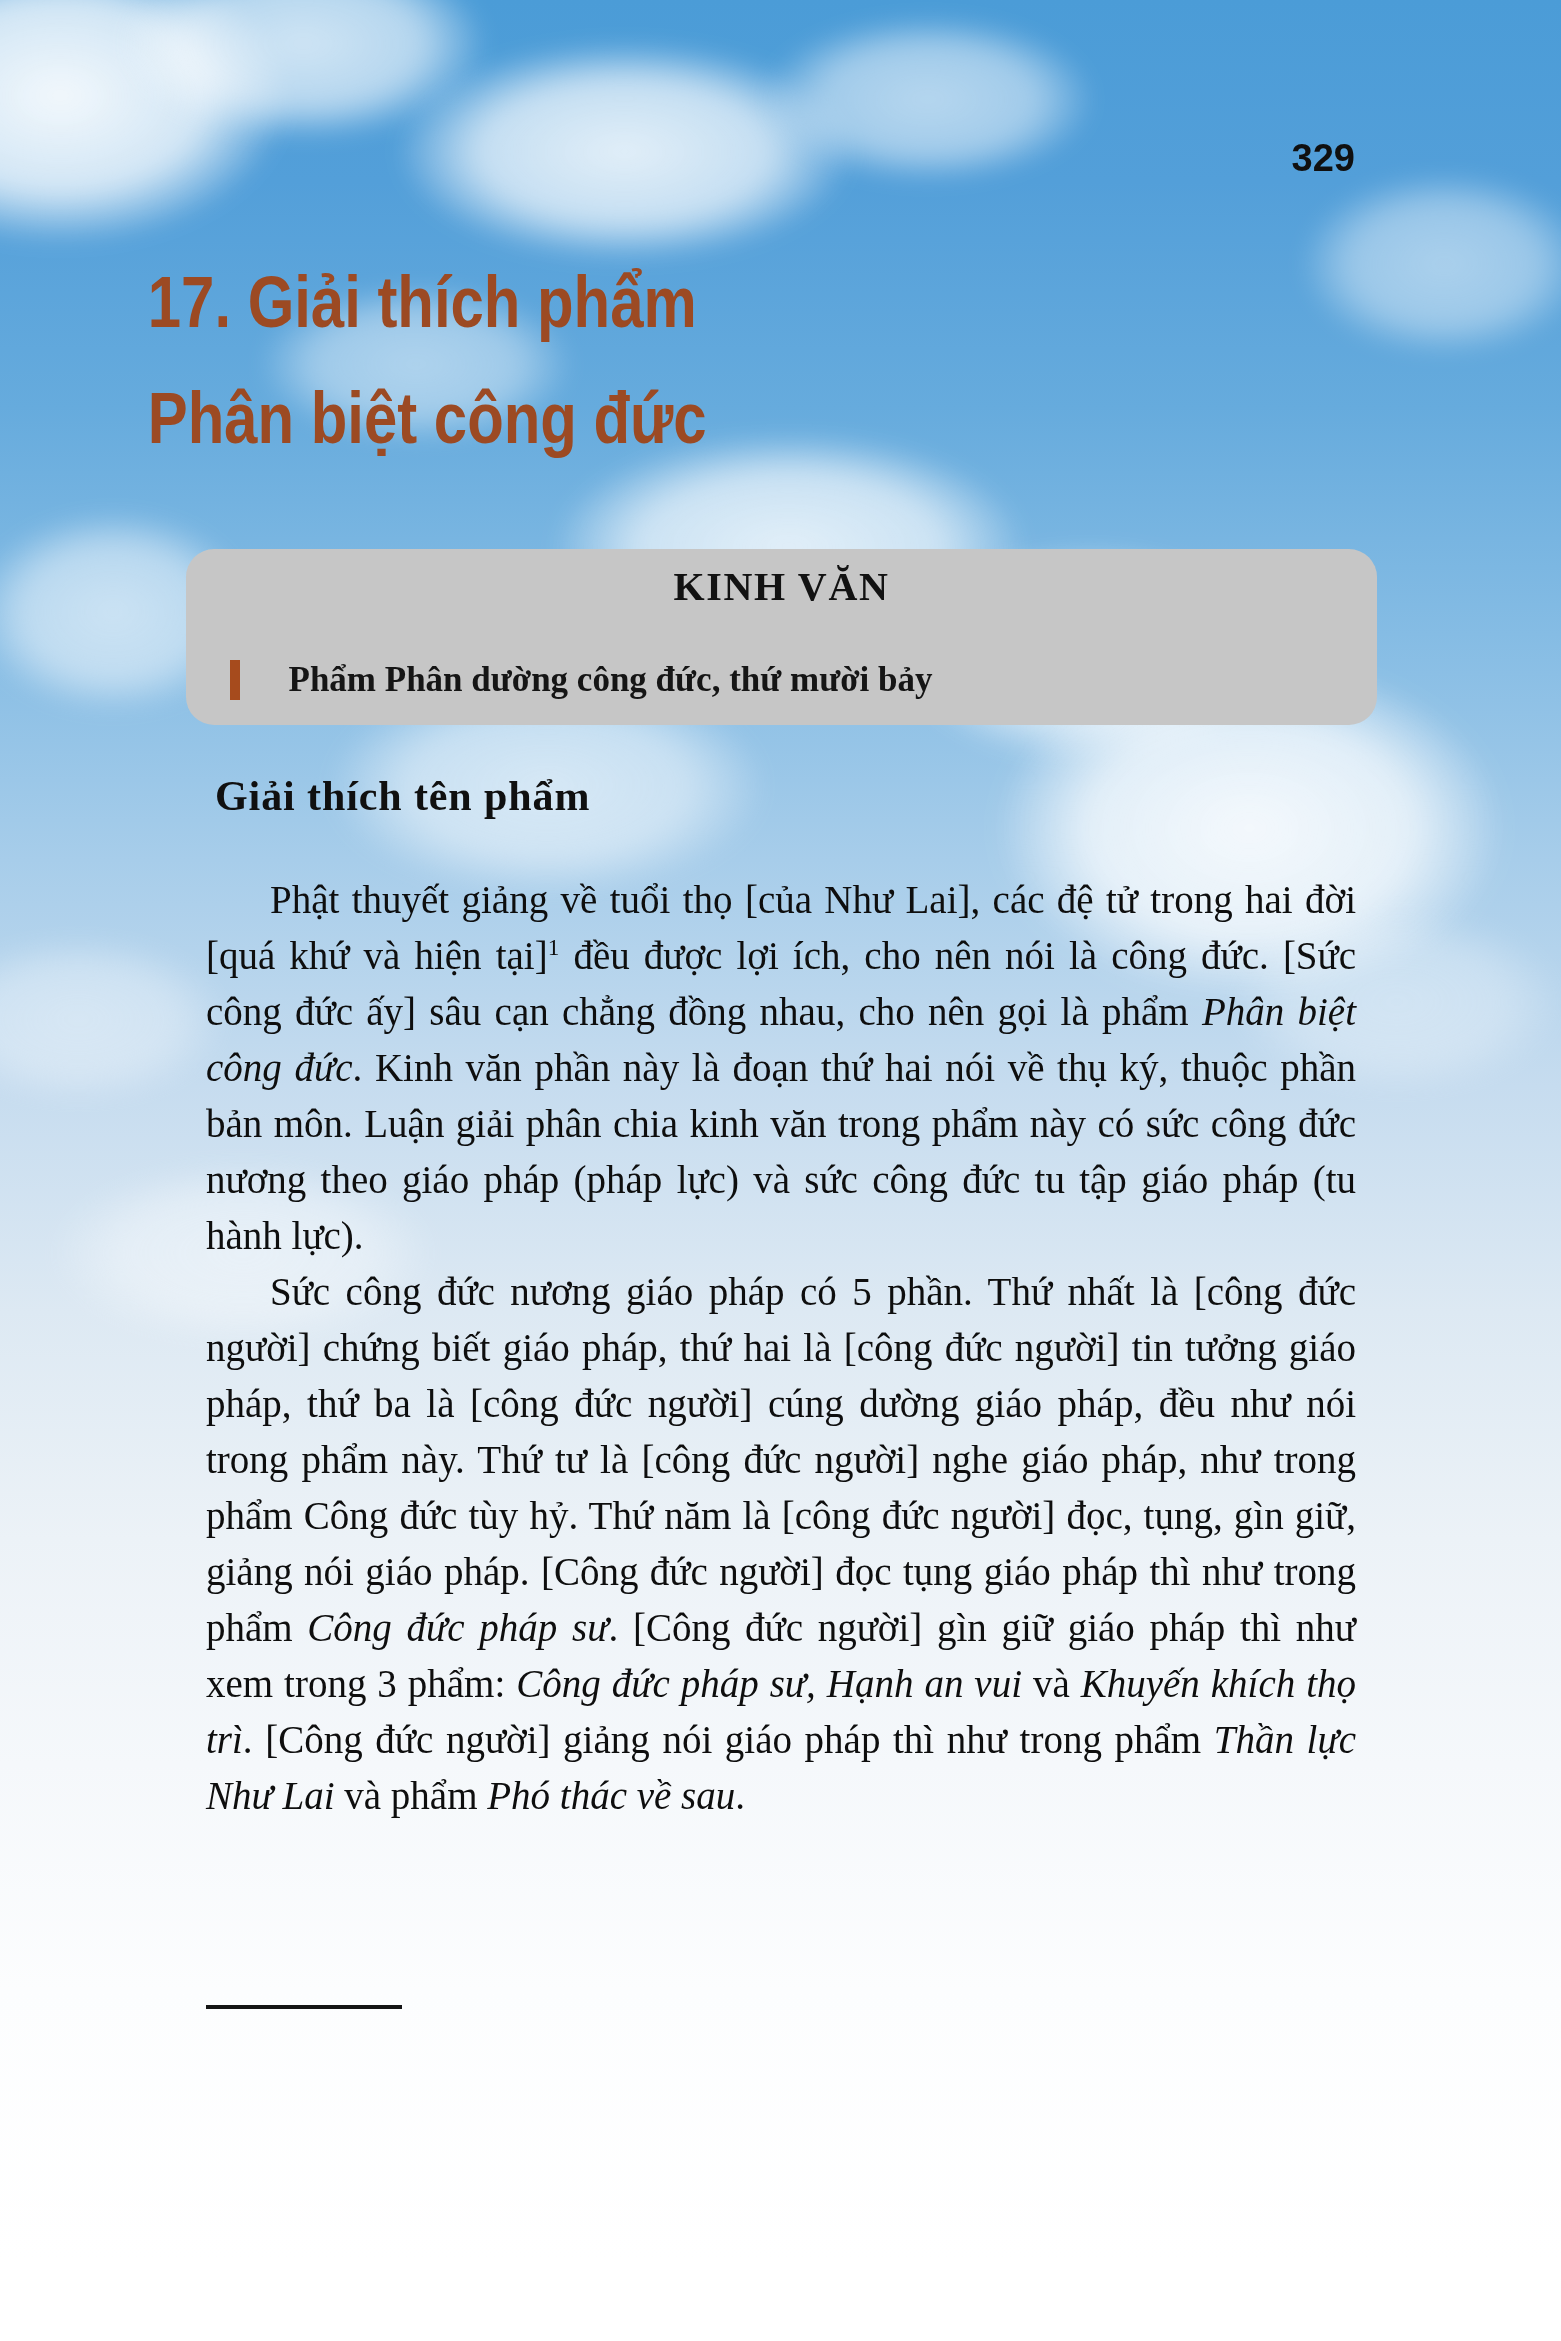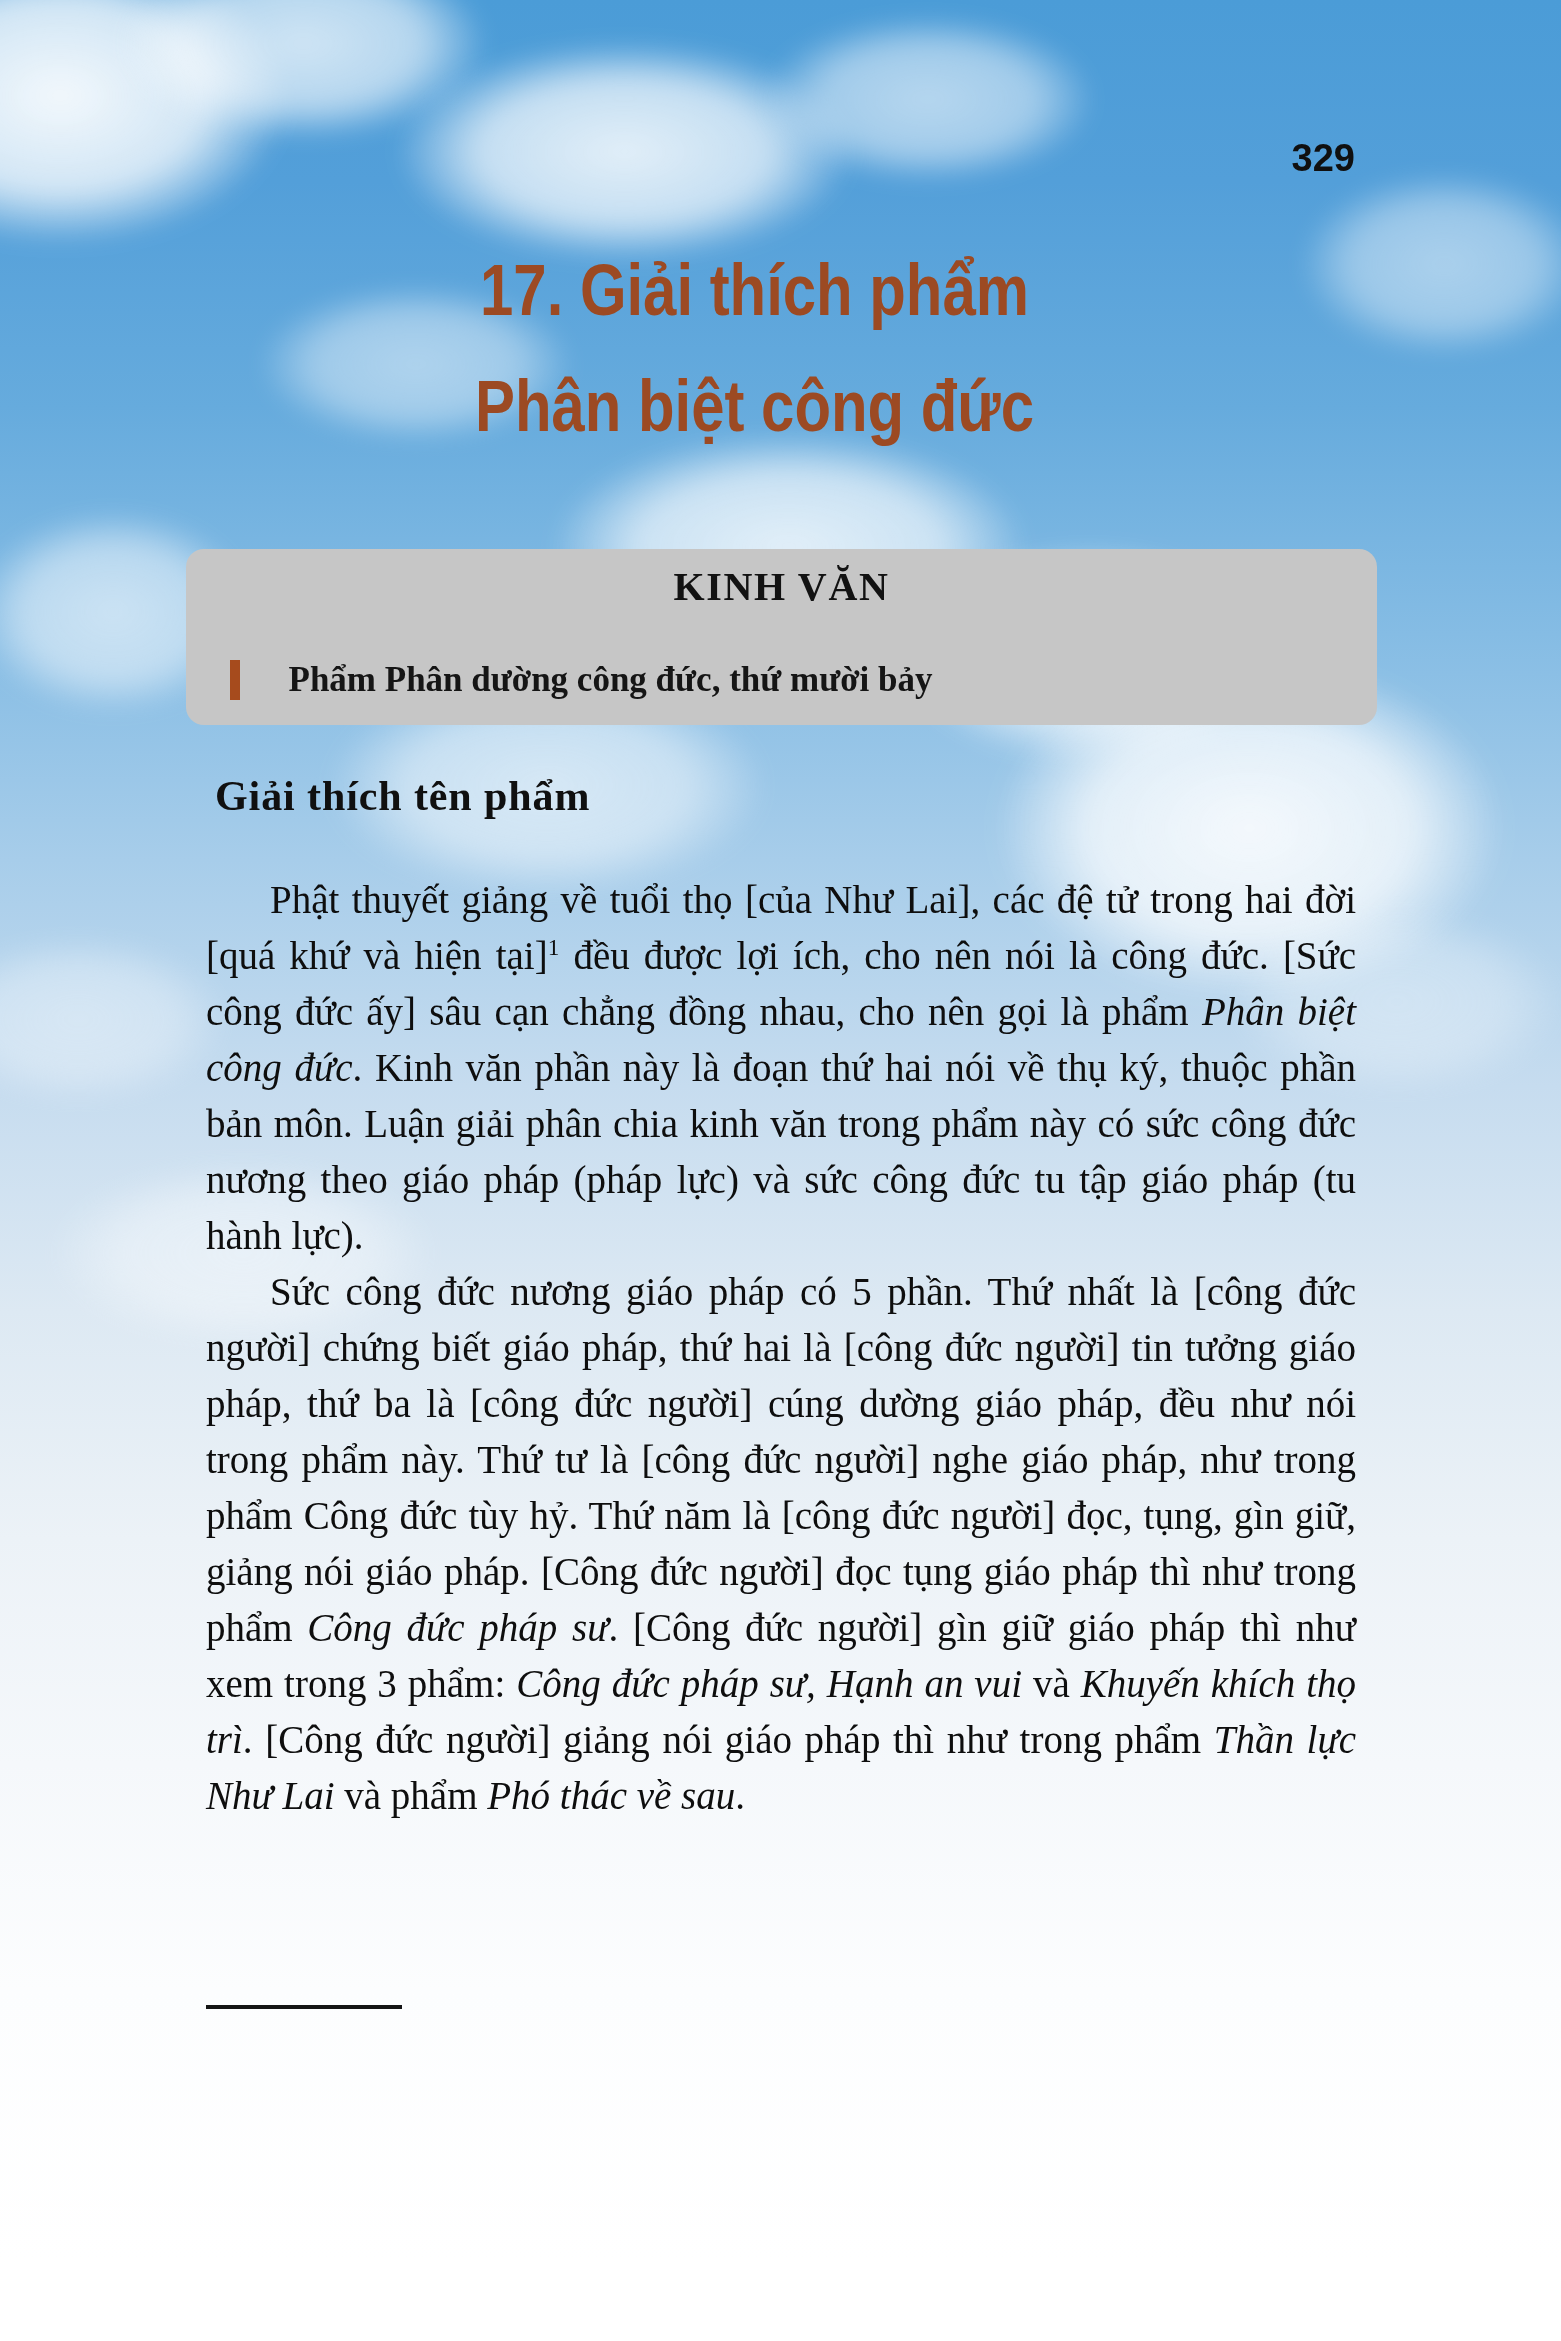--- a/index.html
+++ b/index.html
@@ -16,28 +16,28 @@
     background:radial-gradient(ellipse at center,
       rgba(255,255,255,0.98) 0%, rgba(255,255,255,0.78) 45%, rgba(255,255,255,0) 72%);
     filter:blur(10.4px);
   }
   .page-number {
     position:absolute; top:137px; right:206px;
     font-family:"Liberation Sans", sans-serif; font-weight:bold;
     font-size:38px; color:#101010;
   }
   .chapter-title {
-    position:absolute; top:232px; left:0; width:1509px; margin:0;
-    text-align:center; font-family:"Liberation Sans", sans-serif;
+    position:absolute; top:232px; left:0; width:1509px; margin:12px;
+    font-family:"Liberation Sans", sans-serif;
     font-weight:800; color:#9c4a23; font-size:73px; line-height:116px;
   }
   .t-line { transform:scaleX(0.82); }
   .kinhvan-box {
     position:absolute; left:186px; top:549px; width:1191px; height:176px;
-    background:#c6c6c6; border-radius:18px;
+    background:#c6c6c6; border-radius:28px;
   }
   .kv-heading {
     margin:0; padding-top:14px; text-align:center;
     font-family:"Liberation Serif", serif; font-weight:bold;
     font-size:40px; letter-spacing:1.7px; color:#121212;
   }
   .kv-sub { position:absolute; left:44px; top:111px; display:flex; align-items:center; }
   .kv-bar { width:9.5px; height:40px; background:#a64b1d; margin-right:49px; flex:none; }
   .kv-sub-text {
     font-family:"Liberation Serif", serif; font-weight:bold;

